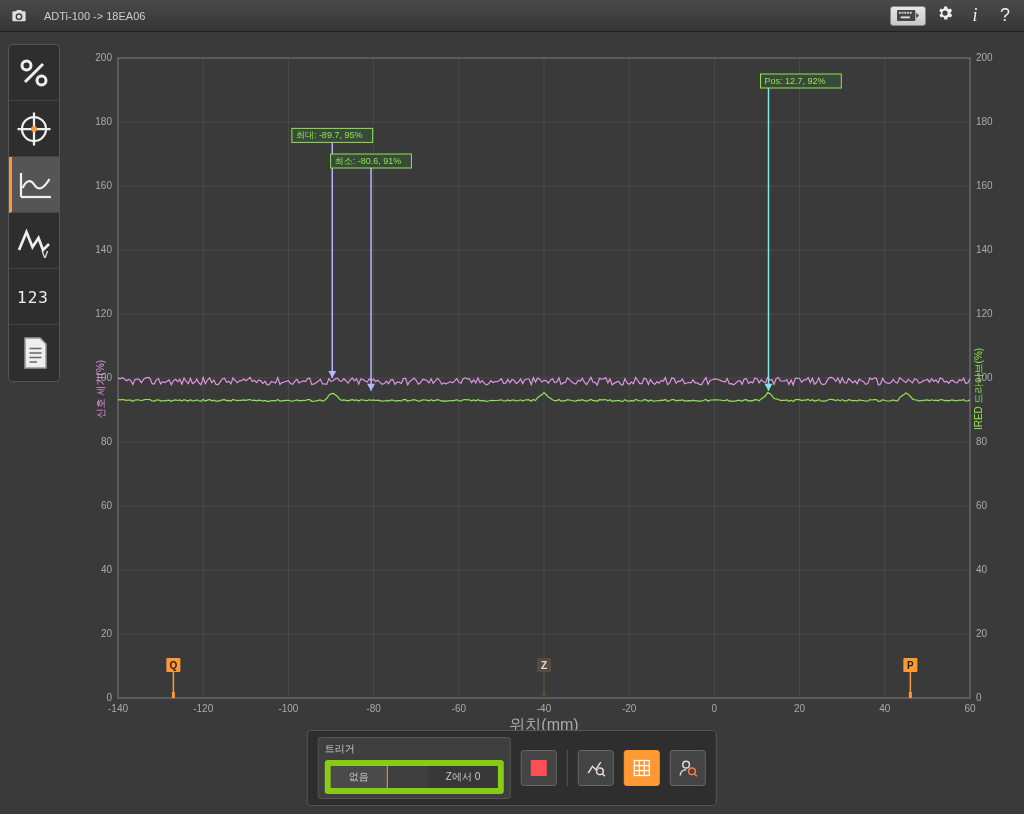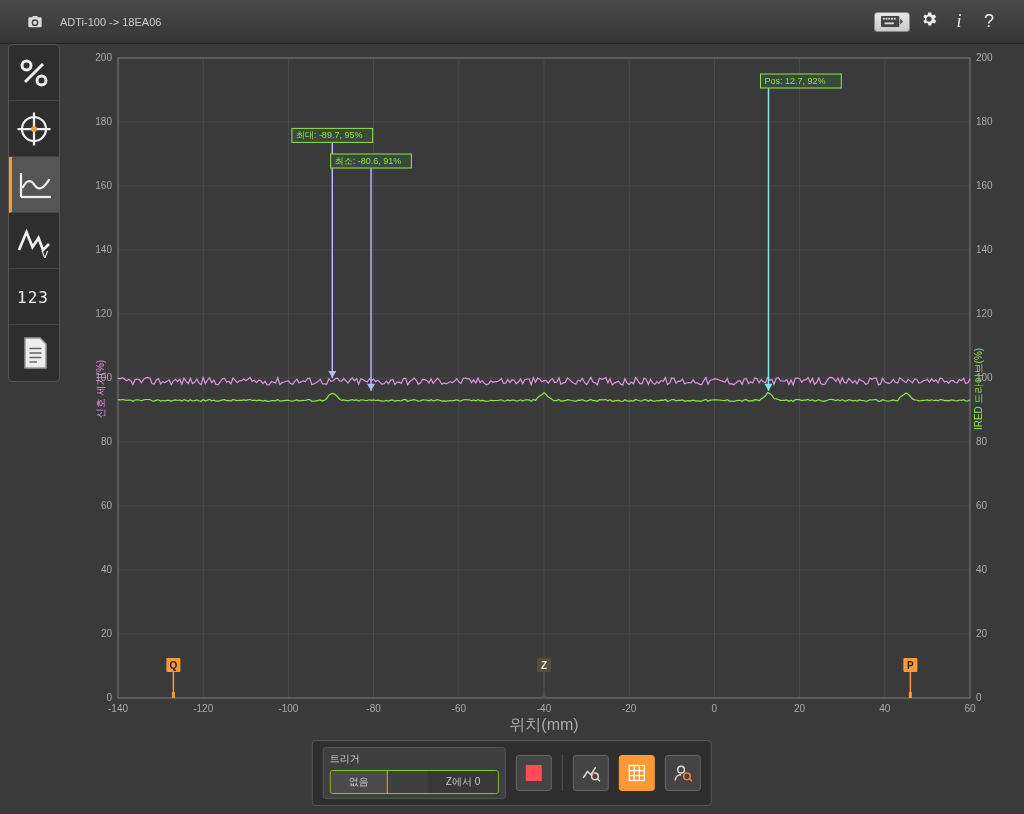--- a/index.html
+++ b/index.html
@@ -7,25 +7,25 @@
   width: 1024px;
   height: 814px;
   background: #3a3a3a;
   font-family: Arial, sans-serif;
   overflow: hidden;
   position: relative;
 }
 
 
 .topbar {
-  height: 44px;
+  height: 32px;
   background: linear-gradient(#4a4a4a, #353535);
   display: flex;
   align-items: center;
-  padding: 0 24px;
+  padding: 0 8px;
   border-bottom: 1px solid #222;
 }
 .topbar .camera {
   width: 22px; height: 22px;
   display: flex; align-items: center; justify-content: center;
   color: #ddd;
 }
 .topbar .title {
   color: #ccc;
   font-size: 11px;
@@ -125,21 +125,21 @@
   display: flex;
   flex-direction: column;
   gap: 4px;
 }
 .trigger-label {
   color: #ccc;
   font-size: 10px;
 }
 .segmented {
   display: flex;
-  border: 1px solid #84cc16;
+  border: 6px solid #84cc16;
   border-radius: 3px;
   overflow: hidden;
   gap: 17px;
 }
 .segmented .seg {
   background: #383838;
   color: #ccc;
   font-size: 10px;
   padding: 4px 18px;
   cursor: pointer;

